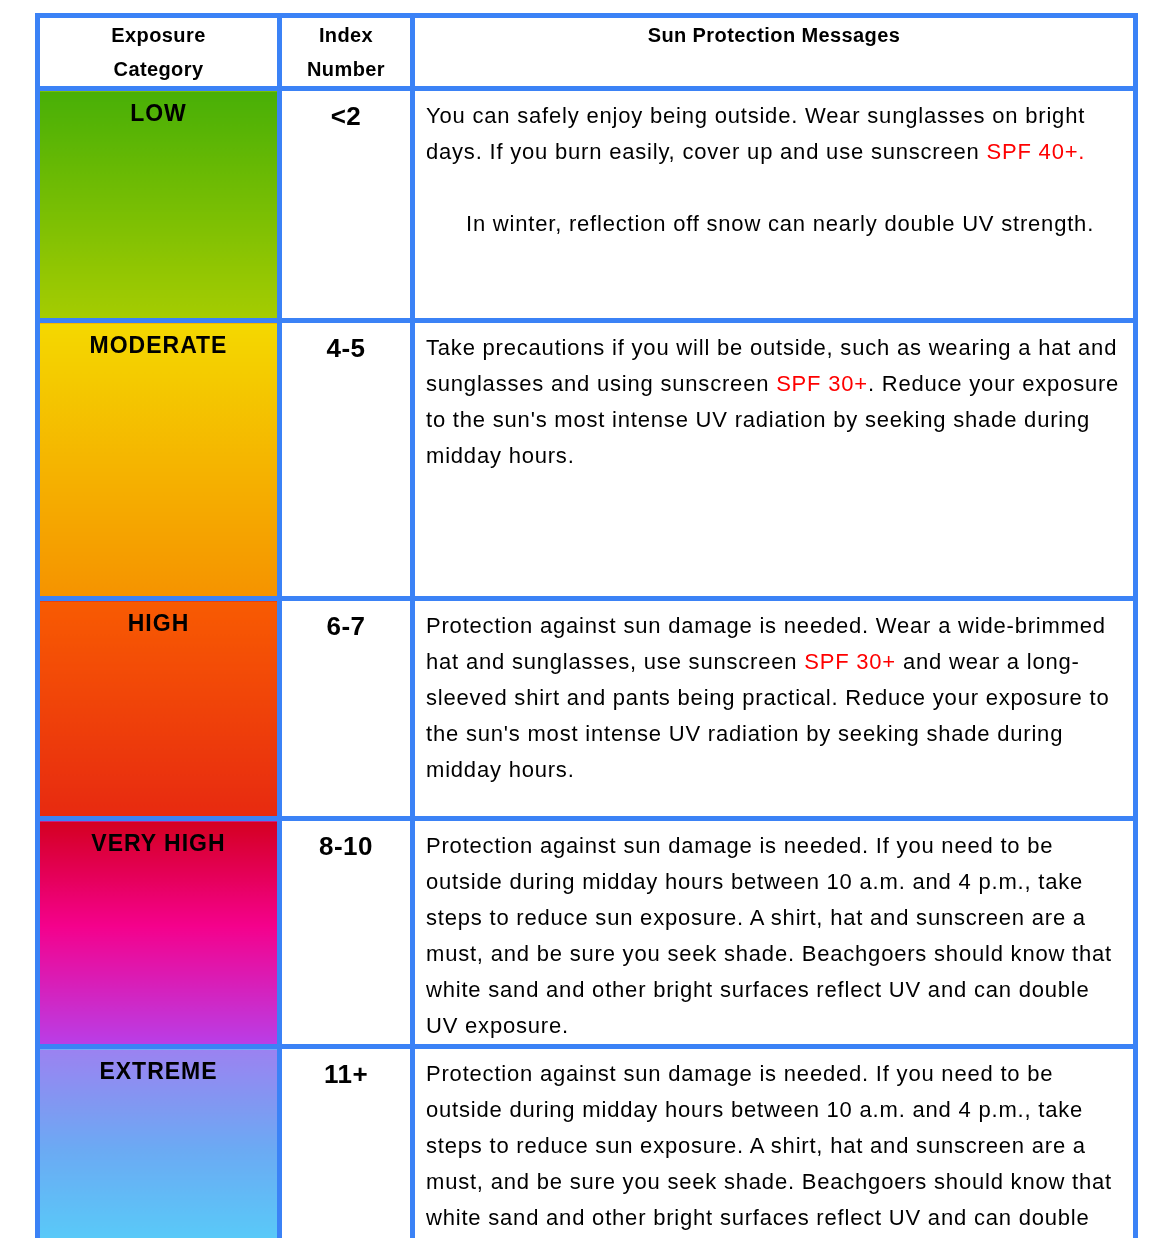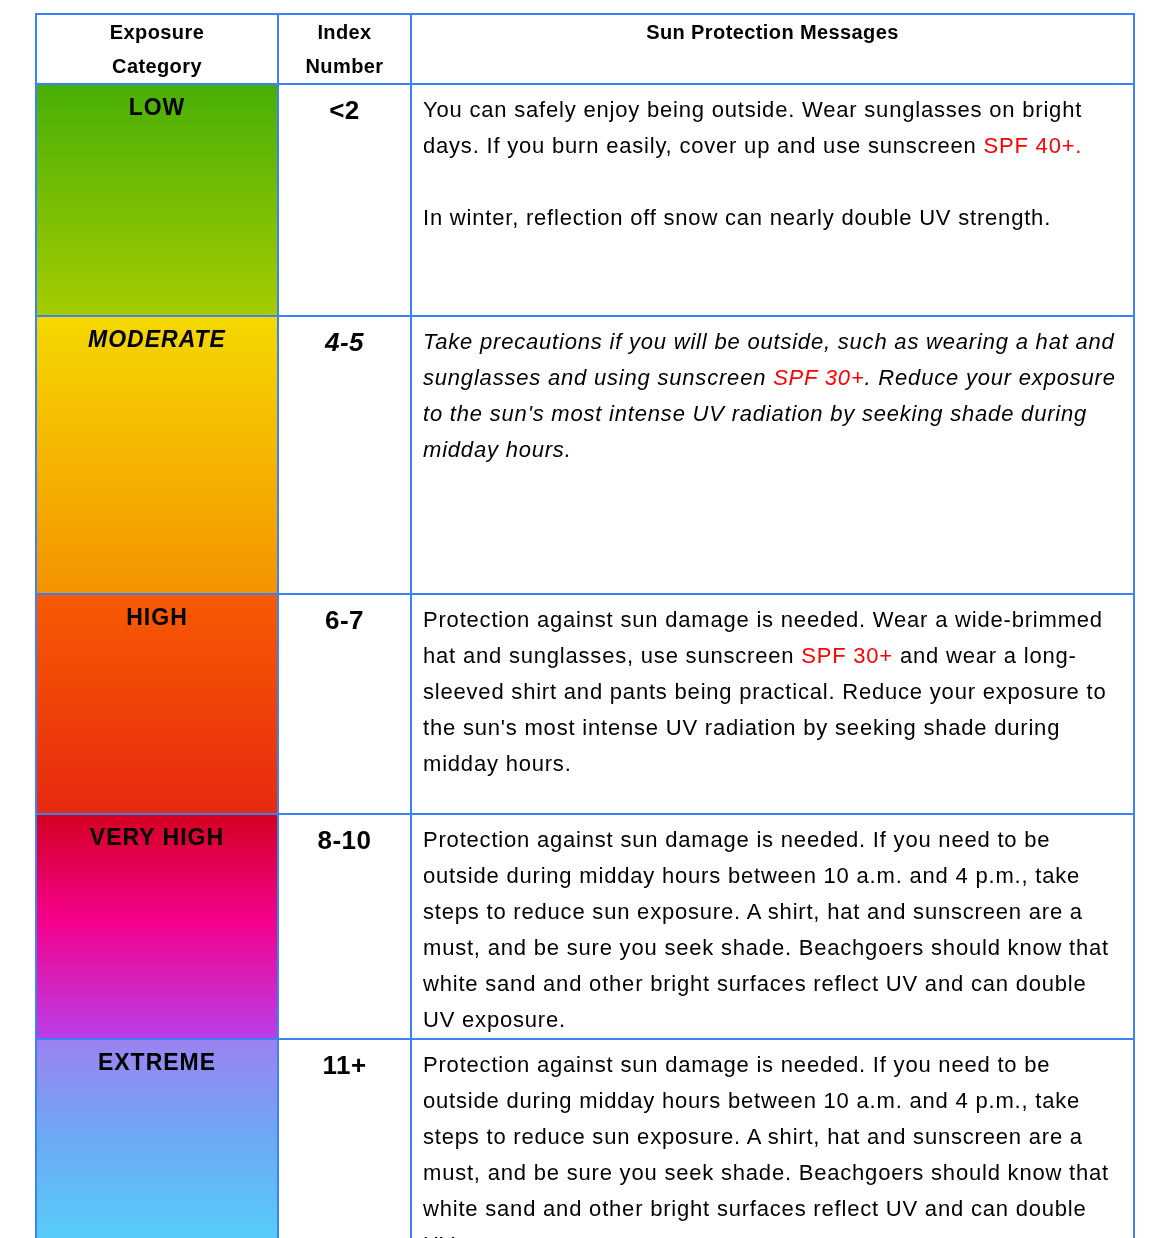--- a/index.html
+++ b/index.html
@@ -12,21 +12,21 @@
     color: #000000;
   }
   .page { padding: 13px 0 0 35px; }
 
   table.uv-table {
     border-collapse: collapse;
     table-layout: fixed;
     width: 1098px;
   }
   .uv-table th, .uv-table td {
-    border: 2px solid #3b82f6;
+    border: 5px solid #3b82f6;
     vertical-align: top;
     padding: 0;
   }
 
   thead th {
     height: 70px;
     font-size: 20px;
     font-weight: bold;
     line-height: 34px;
     letter-spacing: 0.4px;
@@ -53,24 +53,24 @@
     background: #ffffff;
   }
   td.msg-cell {
     font-size: 22px;
     line-height: 36px;
     letter-spacing: 0.8px;
     padding: 7px 12px 0 11px;
     background: #ffffff;
   }
   td.msg-cell p { margin: 0; }
-  td.msg-cell p.para-second { margin-top: 36px; }
+  td.msg-cell p.para-second { margin-top: 36px; margin-left: 40px; }
 
   tr.row-low      { height: 232px; }
-  tr.row-moderate { height: 278px; font-style: italic; }
+  tr.row-moderate { height: 278px; }
   tr.row-high     { height: 220px; }
   tr.row-veryhigh { height: 210px; }
   tr.row-extreme  { height: 196px; }
 </style>
 </head>
 <body>
 
 <div class="page">
   <table class="uv-table">
     <colgroup>

